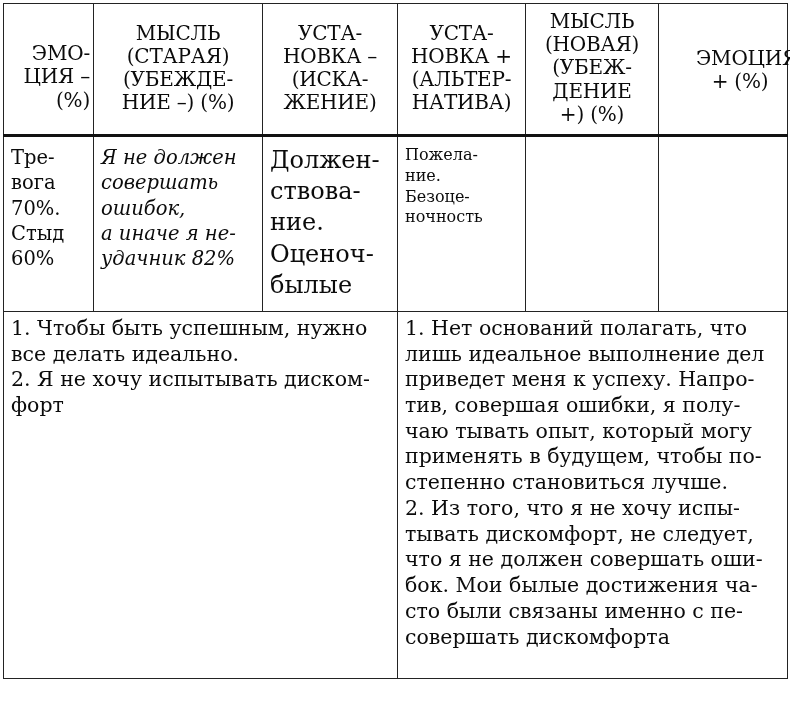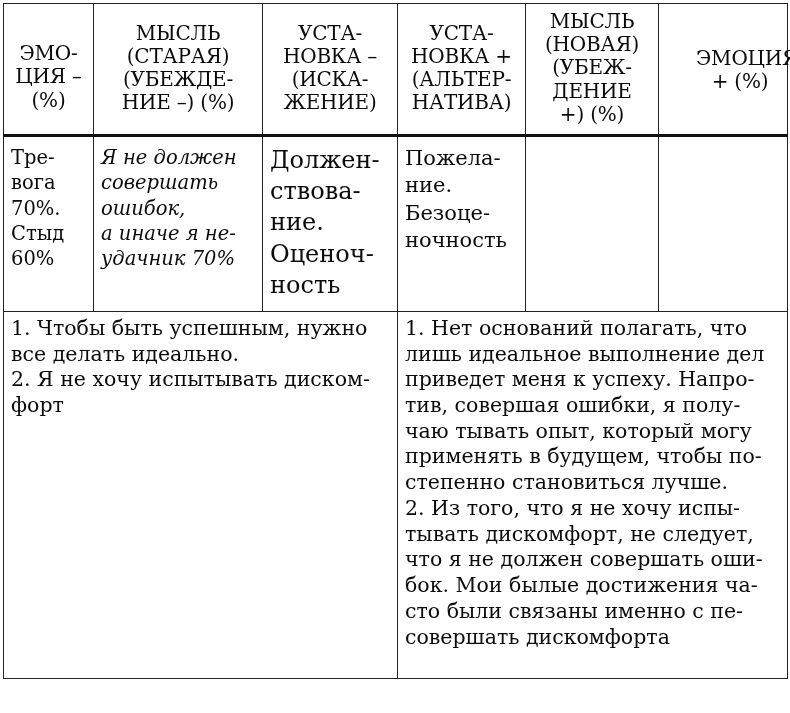--- a/index.html
+++ b/index.html
@@ -43,38 +43,38 @@
   
   tr.header-row td {
     border-bottom: 3px solid #111111;
     text-align: center;
     vertical-align: middle;
     padding: 6px 3px 8px 3px;
     font-size: 20px;
     line-height: 1.16;
     letter-spacing: -0.2px;
   }
-  tr.header-row td.h-emotion-minus { padding-top: 24px; }
+  tr.header-row td.h-emotion-minus { padding-top: 24px; text-align: right; }
   tr.header-row td.h-emotion-plus  { padding-top: 10px; padding-left: 37px; }
 
   .hdr-line { display: block; white-space: nowrap; }
 
   
   tr.data-row td {
     padding: 8px 5px 10px 7px;
     font-size: 19.5px;
     line-height: 1.3;
     height: 142px;
   }
   tr.data-row td .cell-line { display: block; white-space: nowrap; }
 
   td.c-emotion-minus .cell-line { font-size: 19.5px; }
   td.c-thought-old  .cell-line { font-size: 19.5px; font-style: italic; }
   td.c-belief-minus .cell-line { font-size: 24px; }
-  td.c-belief-plus  .cell-line { font-size: 21px; }
+  td.c-belief-plus  .cell-line { font-size: 16px; }
 
   
   tr.args-label-row td {
     font-style: italic;
     font-size: 20px;
     line-height: 1.2;
     padding: 6px 5px 7px 7px;
     white-space: nowrap;
   }
 
@@ -152,28 +152,28 @@
         <span class="cell-line">вога</span>
         <span class="cell-line">70%.</span>
         <span class="cell-line">Стыд</span>
         <span class="cell-line">60%</span>
       </td>
       <td class="c-thought-old">
         <span class="cell-line">Я не должен</span>
         <span class="cell-line">совершать</span>
         <span class="cell-line">ошибок,</span>
         <span class="cell-line">а иначе я не-</span>
-        <span class="cell-line">удачник 70%</span>
+        <span class="cell-line">удачник 82%</span>
       </td>
       <td class="c-belief-minus">
         <span class="cell-line">Должен-</span>
         <span class="cell-line">ствова-</span>
         <span class="cell-line">ние.</span>
         <span class="cell-line">Оценоч-</span>
-        <span class="cell-line">ность</span>
+        <span class="cell-line">былые</span>
       </td>
       <td class="c-belief-plus">
         <span class="cell-line">Пожела-</span>
         <span class="cell-line">ние.</span>
         <span class="cell-line">Безоце-</span>
         <span class="cell-line">ночность</span>
       </td>
       <td class="c-thought-new"></td>
       <td class="c-emotion-plus"></td>
     </tr>

